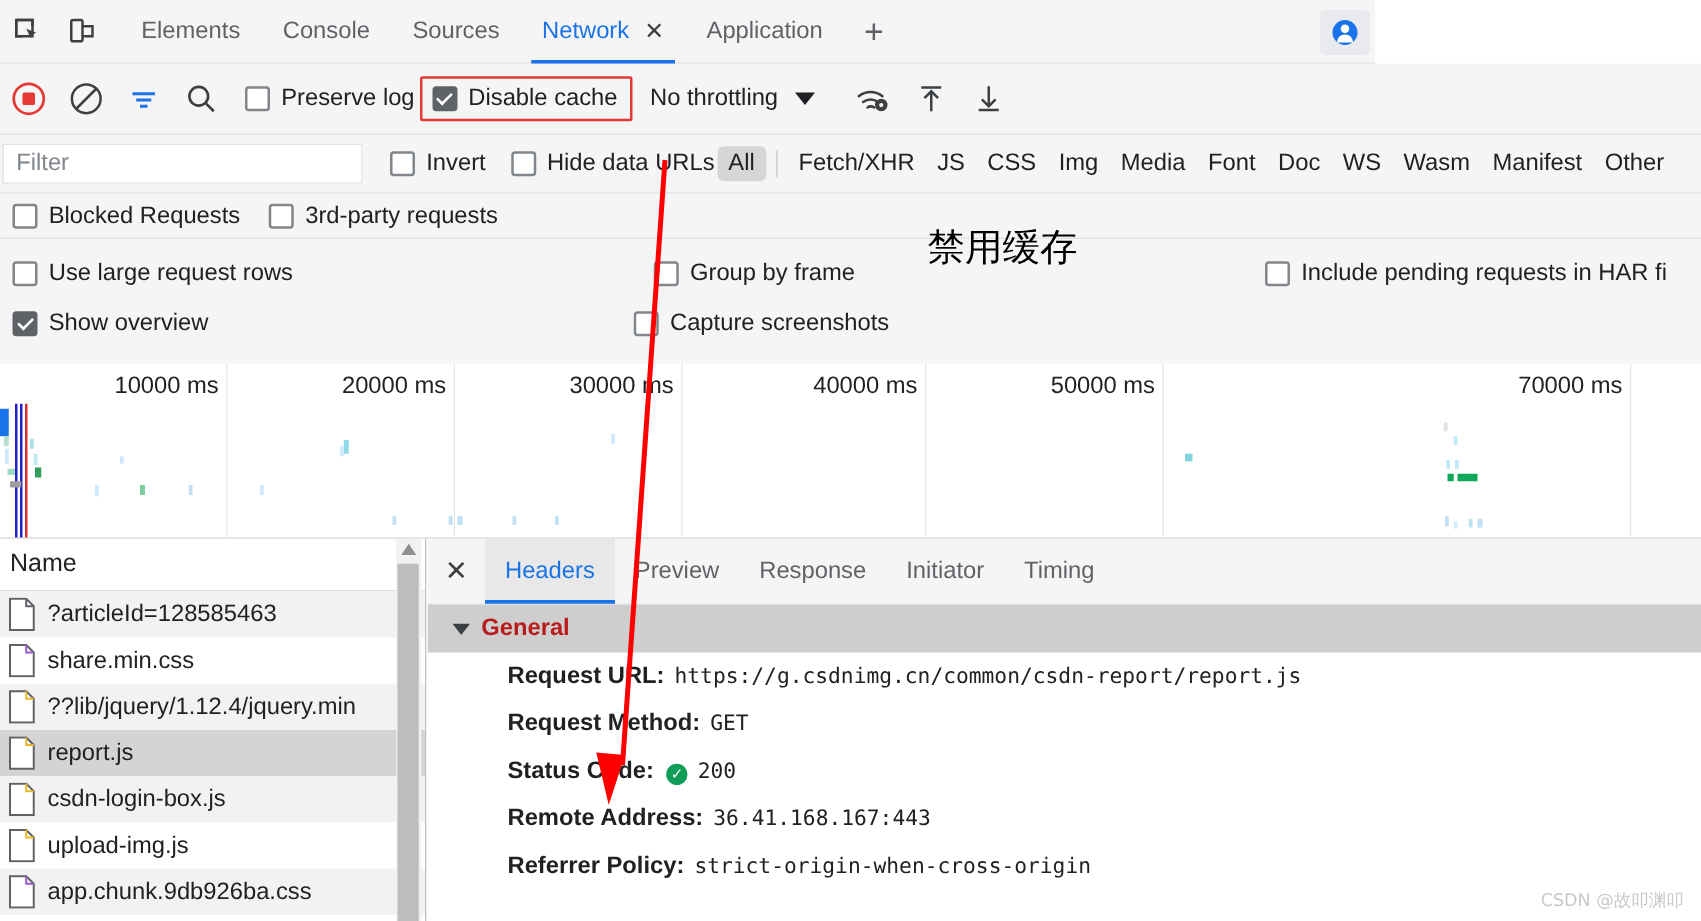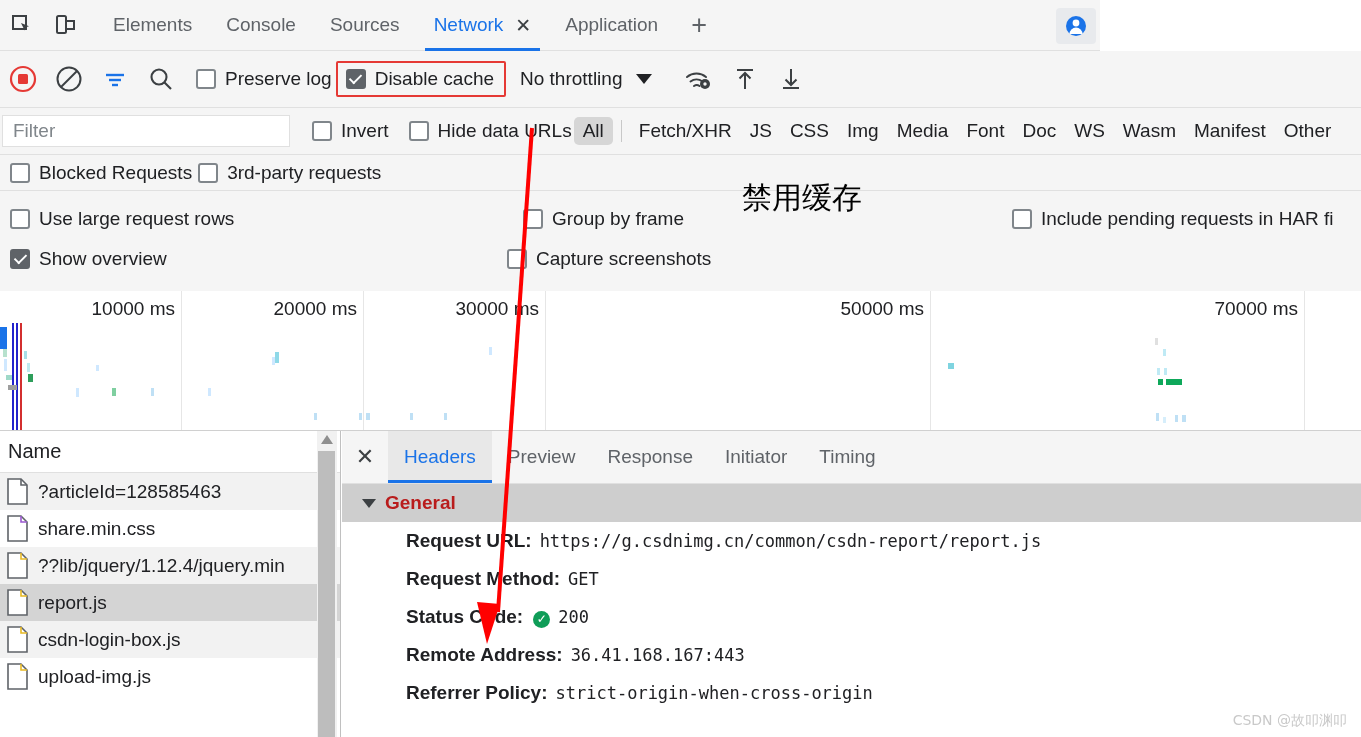--- a/index.html
+++ b/index.html
@@ -369,21 +369,21 @@
       <span class="ftype">Other</span>
     </div>
   </div>
 
   <div class="settings">
     <div class="srow1">
       <div class="chk-row" style="margin-left:10px;">
         <span class="chk"></span>
         <span class="chk-label">Blocked Requests</span>
       </div>
-      <div class="chk-row" style="margin-left:6px;">
+      <div class="chk-row" style="margin-left:23px;">
         <span class="chk"></span>
         <span class="chk-label">3rd-party requests</span>
       </div>
     </div>
 
     <div class="scol chk-row" style="left:10px; top:53px;">
       <span class="chk"></span>
       <span class="chk-label">Use large request rows</span>
     </div>
     <div class="scol chk-row" style="left:10px; top:93px;">
@@ -406,20 +406,23 @@
 
   <div class="overview">
     <div class="ov-tick" style="left:0; width:182px;">
       <span>10000 ms</span>
       </div>
     <div class="ov-tick" style="left:182px; width:182px;">
       <span>20000 ms</span>
       </div>
     <div class="ov-tick" style="left:364px; width:182px;">
       <span>30000 ms</span>
+      </div>
+    <div class="ov-tick" style="left:546px; width:195px;">
+      <span>40000 ms</span>
       </div>
     <div class="ov-tick" style="left:741px; width:190px;">
       <span>50000 ms</span>
       </div>
     <div class="ov-tick" style="left:1117px; width:188px;">
       <span>70000 ms</span>
       </div>
 
     <div class="ov-bar" style="left:12px; top:32px; width:2px; height:108px; background:#2222cc;"></div>
     <div class="ov-bar" style="left:16px; top:32px; width:2px; height:108px; background:#2222cc;"></div>
@@ -510,20 +513,29 @@
     </div>
     <div class="rl-row">
       <span class="fileicon">
         <svg width="23" height="27" viewBox="0 0 23 27">
             <path d="M2 1h13l6 6v19H2z" fill="#fff" stroke="#5f6368" stroke-width="1.6"></path>
             <path d="M15 1v6h6" fill="none" stroke="#e8b923" stroke-width="1.6"></path>
           </svg>
       </span>
       <span>upload-img.js</span>
     </div>
+    <div class="rl-row alt">
+      <span class="fileicon">
+        <svg width="23" height="27" viewBox="0 0 23 27">
+            <path d="M2 1h13l6 6v19H2z" fill="#fff" stroke="#5f6368" stroke-width="1.6"></path>
+            <path d="M15 1v6h6" fill="none" stroke="#9b59d0" stroke-width="1.6"></path>
+          </svg>
+      </span>
+      <span>app.chunk.9db926ba.css</span>
+    </div>
   </div>
 
   <div class="sb-host">
     <div class="sb-up"></div>
     <div class="sb-thumb"></div>
   </div>
 
   <div class="detail">
     <div class="d-tabs">
       <div class="d-close">✕</div>

